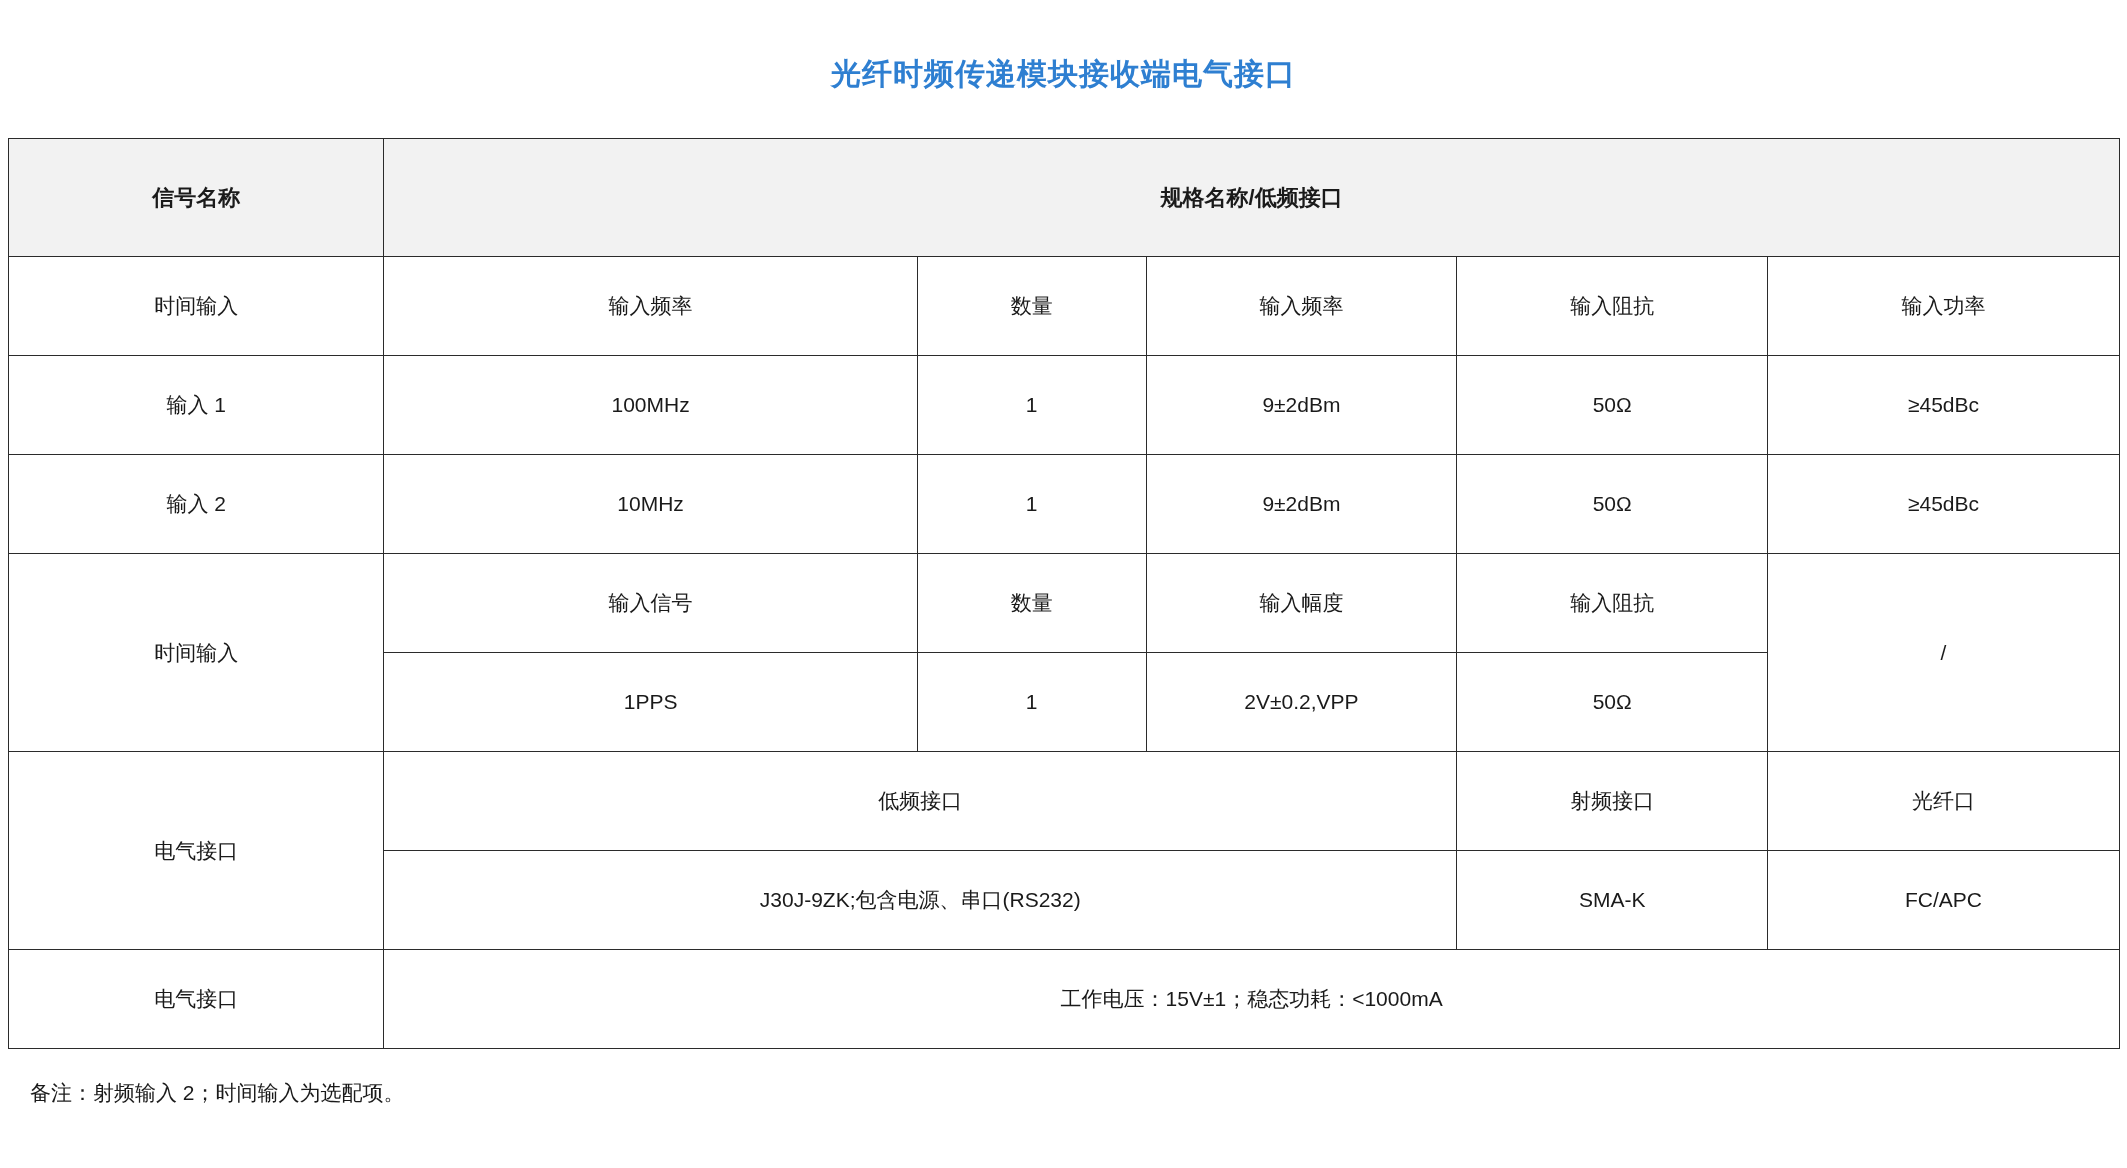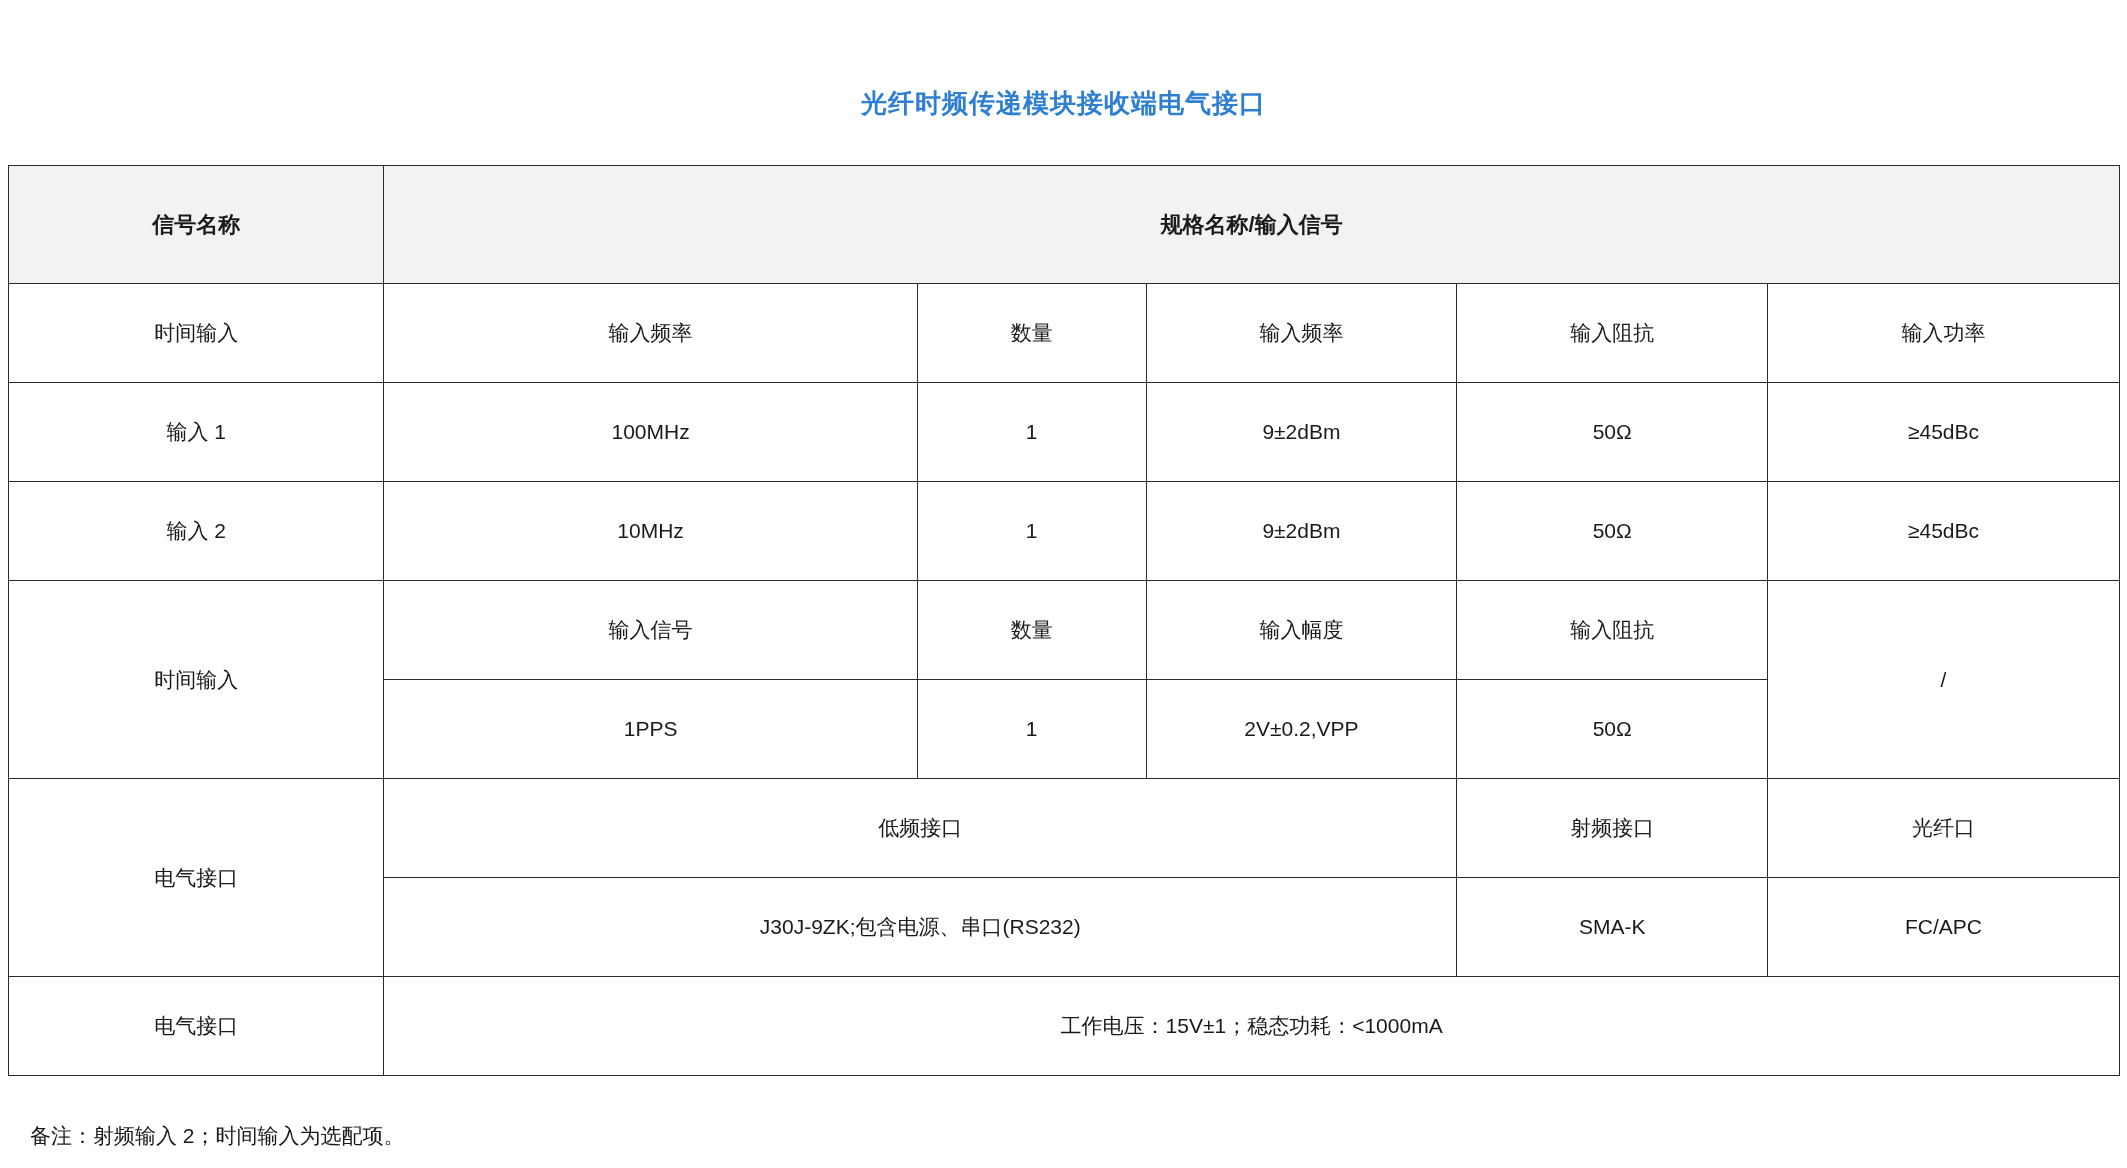--- a/index.html
+++ b/index.html
@@ -15,28 +15,27 @@
     overflow: hidden;
   }
   .page {
     position: relative;
     width: 2127px;
     height: 1168px;
     box-sizing: border-box;
   }
   .title {
     text-align: center;
-    font-size: 26px;
+    font-size: 30px;
     font-weight: bold;
     color: #2e7fd1;
     letter-spacing: 1px;
     padding-top: 56px;
     padding-bottom: 0;
     line-height: 1.2;
-    margin-top: 32px;
   }
   .table-wrap {
     margin-top: 46px;
     padding: 0 8px;
   }
   table.spec {
     border-collapse: collapse;
     width: 2112px;
     table-layout: fixed;
     margin: 0 auto;
@@ -54,21 +53,21 @@
   }
   table.spec th {
     background: #f2f2f2;
     font-weight: bold;
     height: 118px;
     font-size: 22px;
   }
   .c1 { width: 320px; }
   .c2 { width: 455px; }
   .note {
-    margin-top: 46px;
+    margin-top: 30px;
     padding-left: 30px;
     font-size: 21px;
     color: #1a1a1a;
   }
 </style>
 </head>
 <body>
 
 <div class="page">
 
@@ -80,21 +79,21 @@
         <col class="c1">
         <col class="c2">
         <col style="width:195px">
         <col style="width:265px">
         <col style="width:265px">
         <col style="width:300px">
       </colgroup>
       <tbody>
         <tr>
           <th>信号名称</th>
-          <th colspan="5">规格名称/输入信号</th>
+          <th colspan="5">规格名称/低频接口</th>
         </tr>
 
         <tr>
           <td>时间输入</td>
           <td>输入频率</td>
           <td>数量</td>
           <td>输入频率</td>
           <td>输入阻抗</td>
           <td>输入功率</td>
         </tr>

